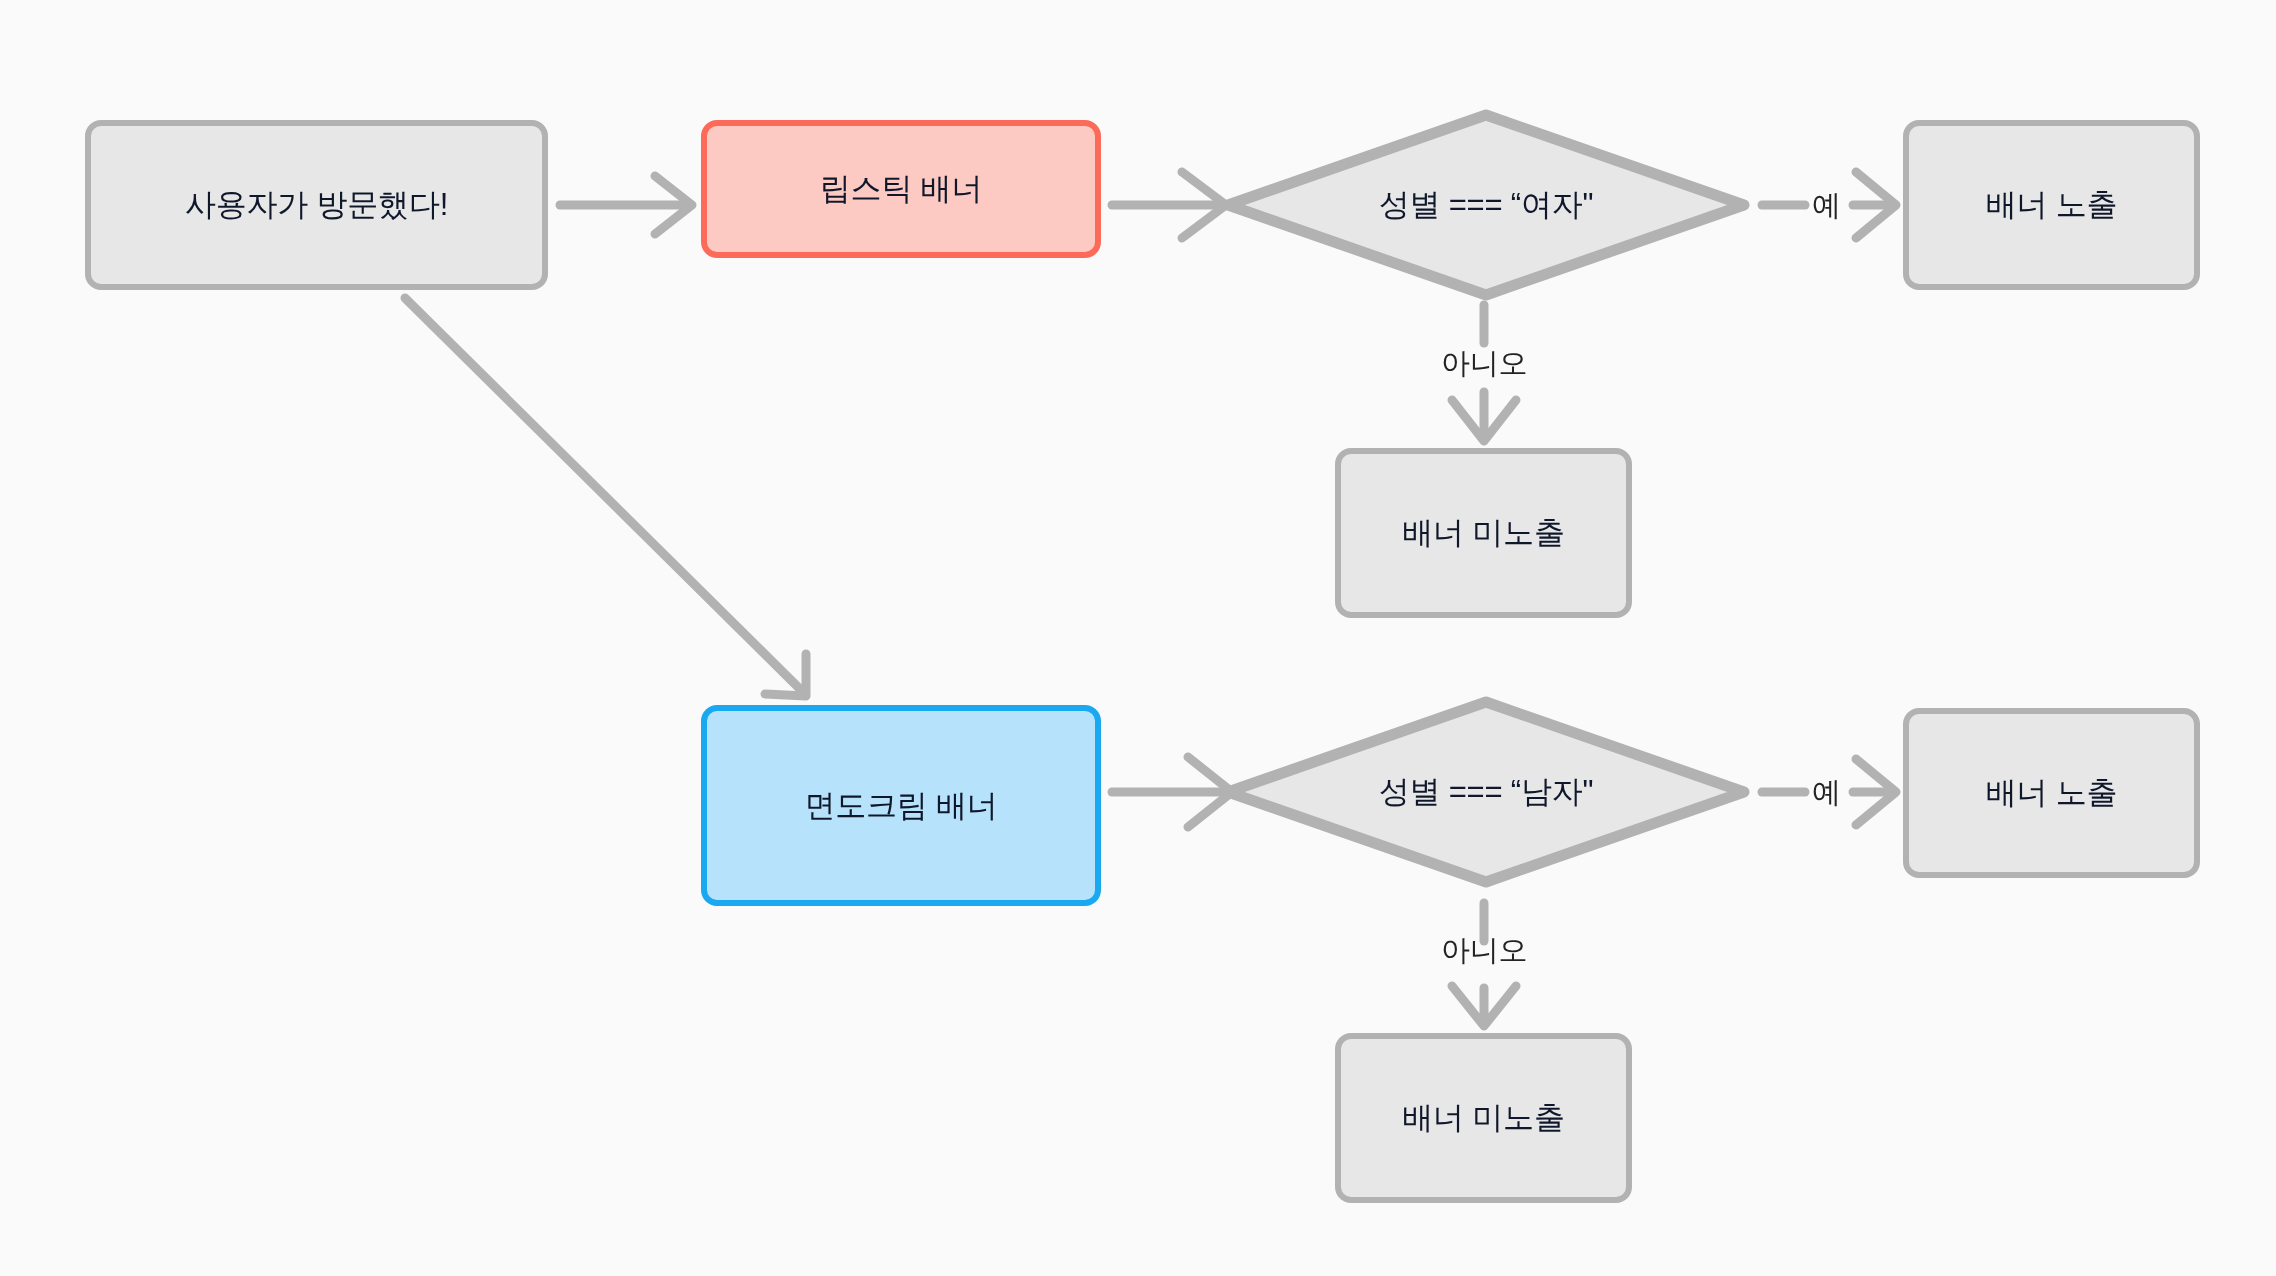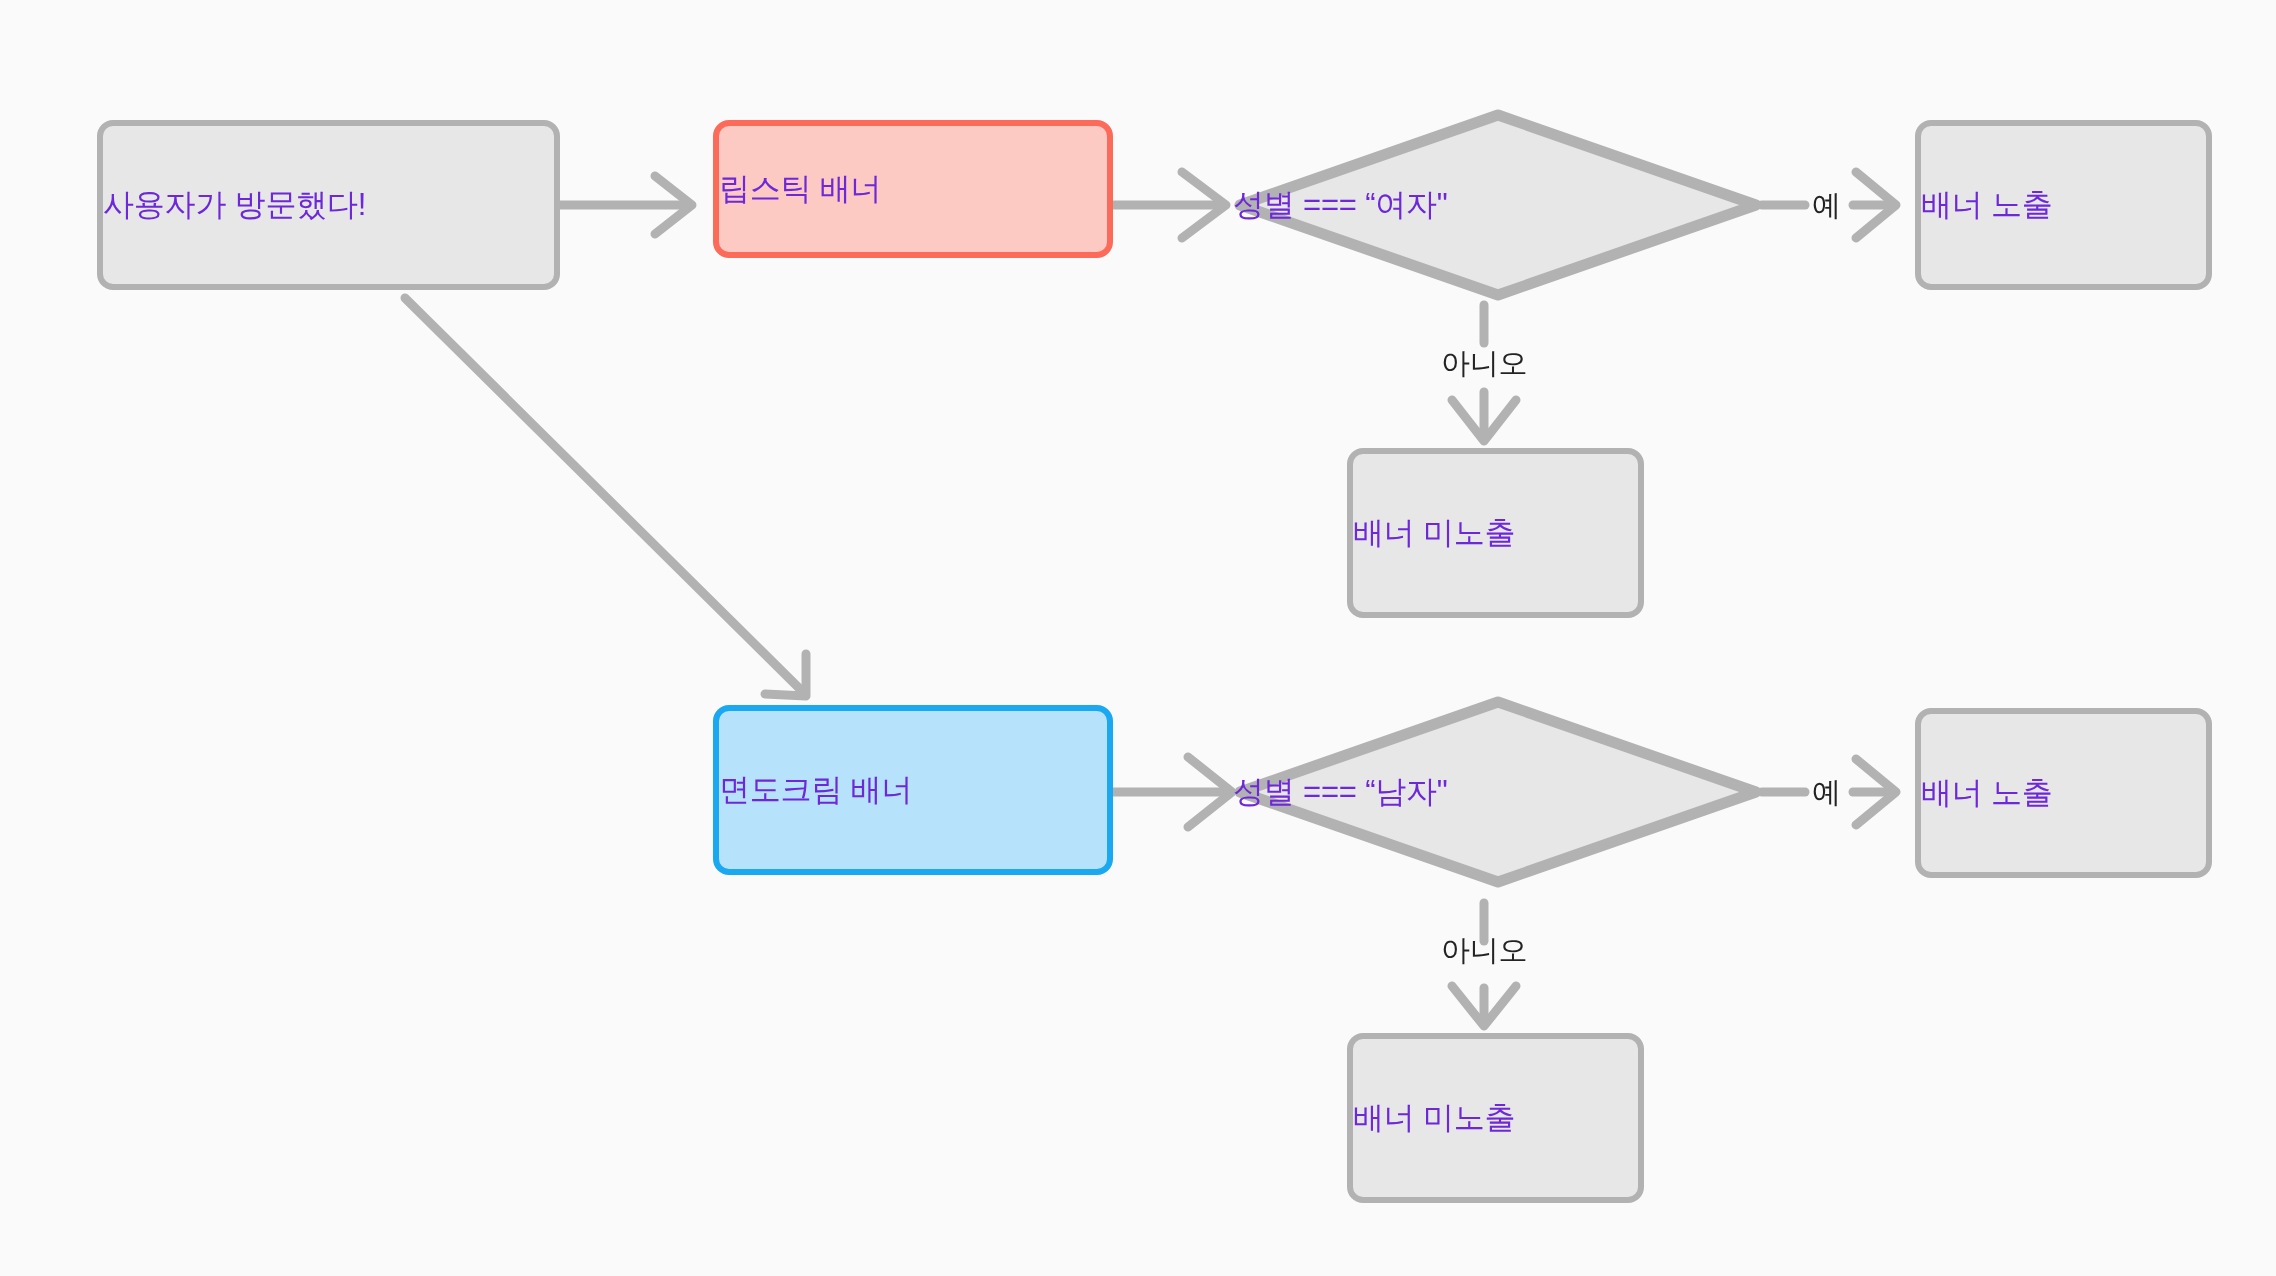--- a/index.html
+++ b/index.html
@@ -28,27 +28,27 @@
     height: 1276px;
     pointer-events: none;
   }
 
   
   .node {
     position: absolute;
     box-sizing: border-box;
     display: flex;
     align-items: center;
+    justify-content: center;
     text-align: center;
-    color: #6d28d9;
+    color: #0f172a;
     font-size: 31px;
     line-height: 1.35;
     letter-spacing: -0.2px;
     white-space: nowrap;
-    margin-left: 12px;
   }
   .node.rect {
     border-radius: 16px;
     border: 6px solid #b2b2b2;
     background: #e7e7e7;
   }
   .node.rect.accent-red {
     border-color: #fc6b5a;
     background: #fcc9c3;
   }
@@ -156,21 +156,21 @@
   </div>
 
   <div class="node rect" style="left:1903px; top:120px; width:297px; height:170px;">
     <span>배너 노출</span>
   </div>
 
   <div class="node rect" style="left:1335px; top:448px; width:297px; height:170px;">
     <span>배너 미노출</span>
   </div>
 
-  <div class="node rect accent-blue" style="left:701px; top:705px; width:400px; height:170px;">
+  <div class="node rect accent-blue" style="left:701px; top:705px; width:400px; height:201px;">
     <span>면도크림 배너</span>
   </div>
 
   <div class="node diamond" style="left:1221px; top:695px; width:530px; height:194px;">
     <svg viewBox="0 0 530 194" preserveAspectRatio="none">
       <polygon points="265,7 523,97 265,187 7,97" fill="#e7e7e7" stroke="#b2b2b2" stroke-width="11" stroke-linejoin="round" vector-effect="non-scaling-stroke"></polygon>
     </svg>
     <span class="dlabel">성별 === “남자"</span>
   </div>
 

